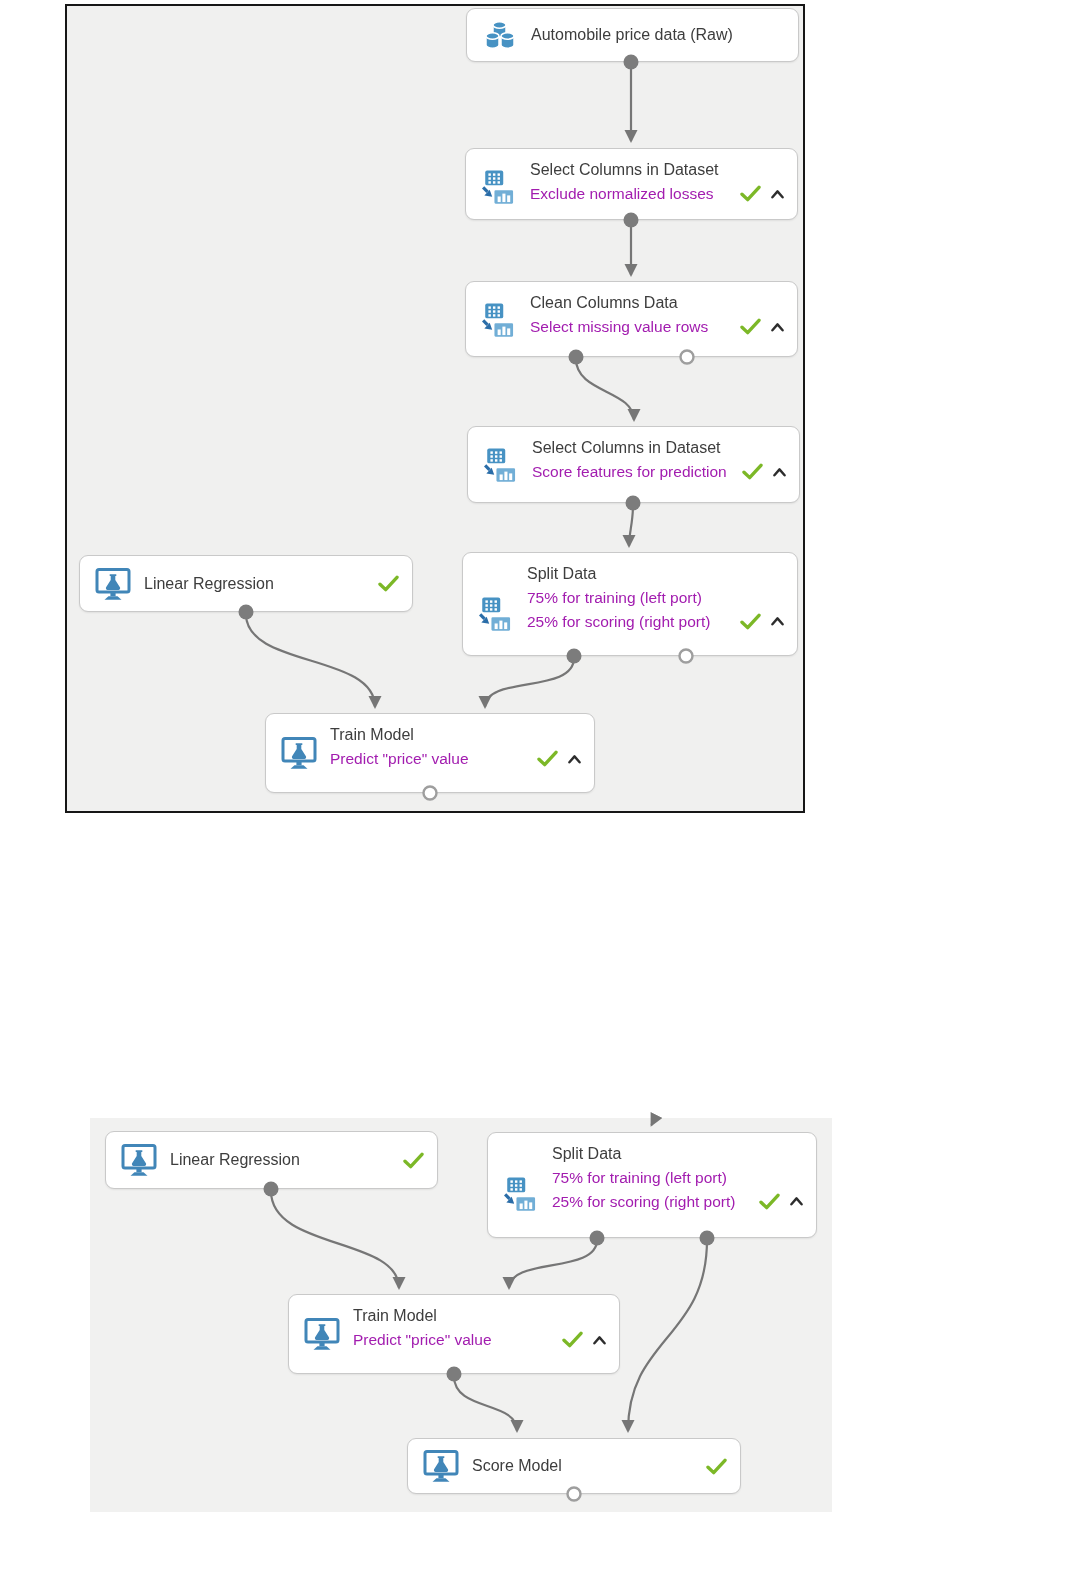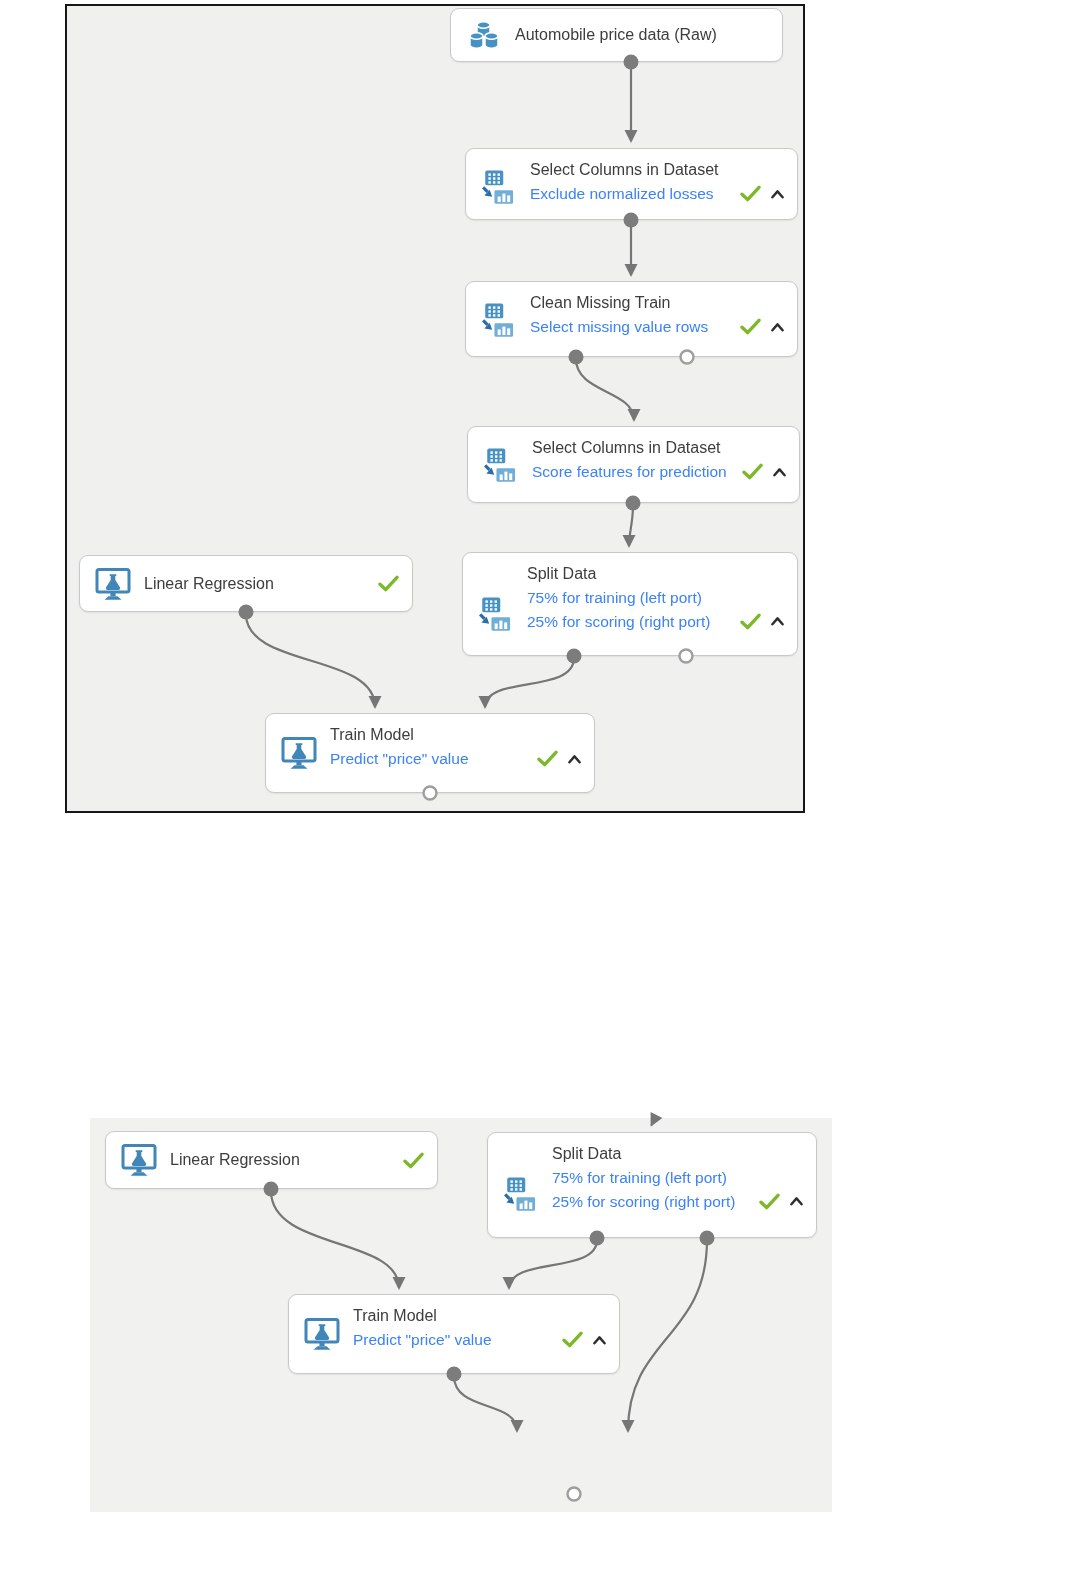--- a/index.html
+++ b/index.html
@@ -7,21 +7,21 @@
         font-family:"Liberation Sans", sans-serif;}
   .canvas1{position:absolute;left:65px;top:4px;width:736px;height:805px;
            background:#f0f0ef;border:2px solid #161616;}
   .canvas2{position:absolute;left:90px;top:1118px;width:742px;height:394px;background:#f1f1f0;}
   .node{position:absolute;background:#ffffff;border:1px solid #c9c9c9;border-radius:9px;
         box-sizing:border-box;box-shadow:0 1px 2px rgba(0,0,0,0.07);}
   .row{display:flex;align-items:flex-end;padding:9px 13px 8px 15px;}
   .node.single .row{align-items:center;height:100%;padding-top:0;padding-bottom:0;}
   .texts{flex:1 1 auto;margin-left:13px;min-width:0;}
   .title{font-size:16px;color:#3d3d3d;line-height:24px;white-space:nowrap;}
-  .subtitle{font-size:15.5px;color:#3b82f6;line-height:23.5px;white-space:nowrap;}
+  .subtitle{font-size:15.5px;color:#a21caf;line-height:23.5px;white-space:nowrap;}
   .status{display:flex;align-items:center;height:24px;margin-left:8px;flex:0 0 auto;}
   svg.mod-icon{width:36px;height:36px;flex:0 0 36px;margin-top:1px;}
   .node.single svg.mod-icon{margin-top:0;}
   svg.check{width:21px;height:17px;}
   svg.chev{width:13px;height:10px;margin-left:10px;}
   #wires{position:absolute;left:0;top:0;width:1076px;height:1570px;pointer-events:none;}
   .defs-holder{position:absolute;width:0;height:0;overflow:hidden;}
 </style>
 </head>
 <body>
@@ -72,21 +72,21 @@
     <symbol id="sym-chevron" viewBox="0 0 14 10">
       <path d="M1.5,8.5 L7,2.2 L12.5,8.5" stroke="#2d2d2d" stroke-width="2.6" fill="none" stroke-linecap="round" stroke-linejoin="round"></path>
     </symbol>
   </defs>
 </svg>
 
 <div class="page">
 
   <div class="canvas1"></div>
 
-  <div class="node single" style="left:450px;top:8px;width:333px;height:54px">
+  <div class="node single" style="left:466px;top:8px;width:333px;height:54px">
     <div class="row">
       <svg class="mod-icon">
           <use href="#sym-dataset"></use>
         </svg>
       <div class="texts">
         <div class="title">Automobile price data (Raw)</div>
       </div>
     </div>
   </div>
 
@@ -109,21 +109,21 @@
       </div>
     </div>
   </div>
 
   <div class="node" style="left:465px;top:281px;width:333px;height:76px">
     <div class="row">
       <svg class="mod-icon">
           <use href="#sym-transform"></use>
         </svg>
       <div class="texts">
-        <div class="title">Clean Missing Train</div>
+        <div class="title">Clean Columns Data</div>
         <div class="subtitle">Select missing value rows</div>
       </div>
       <div class="status">
         <svg class="check">
             <use href="#sym-check"></use>
           </svg>
         <svg class="chev">
             <use href="#sym-chevron"></use>
           </svg>
       </div>
@@ -259,20 +259,35 @@
         <svg class="check">
             <use href="#sym-check"></use>
           </svg>
         <svg class="chev">
             <use href="#sym-chevron"></use>
           </svg>
       </div>
     </div>
   </div>
 
+  <div class="node single" style="left:407px;top:1438px;width:334px;height:56px">
+    <div class="row">
+      <svg class="mod-icon">
+          <use href="#sym-model"></use>
+        </svg>
+      <div class="texts">
+        <div class="title">Score Model</div>
+      </div>
+      <div class="status">
+        <svg class="check">
+            <use href="#sym-check"></use>
+          </svg>
+      </div>
+    </div>
+  </div>
 
   <svg id="wires" viewBox="0 0 1076 1570">
     <defs>
       <marker id="arrow" viewBox="0 0 10 10" refX="8.5" refY="5" markerWidth="6" markerHeight="6" orient="auto-start-reverse">
         <path d="M0,0 L10,5 L0,10 z" fill="#767676"></path>
       </marker>
     </defs>
     <g stroke="#767676" stroke-width="2.2" fill="none">
       <path d="M631,64 L631,141" marker-end="url(#arrow)"></path>
       <path d="M631,222 L631,275" marker-end="url(#arrow)"></path>

